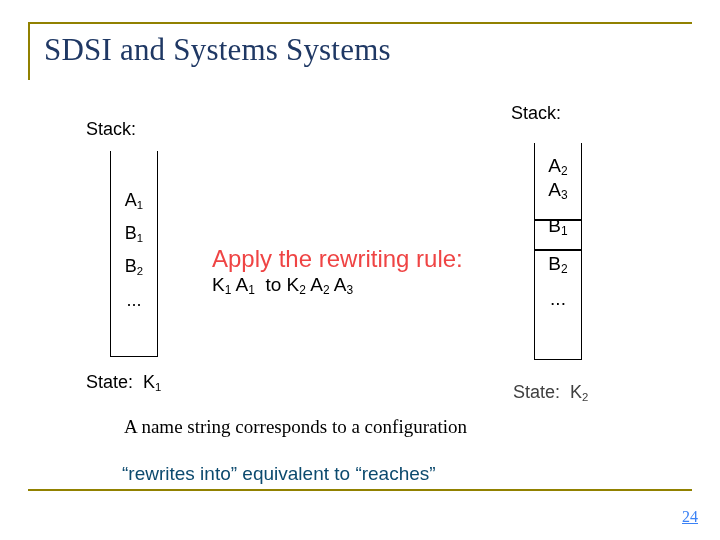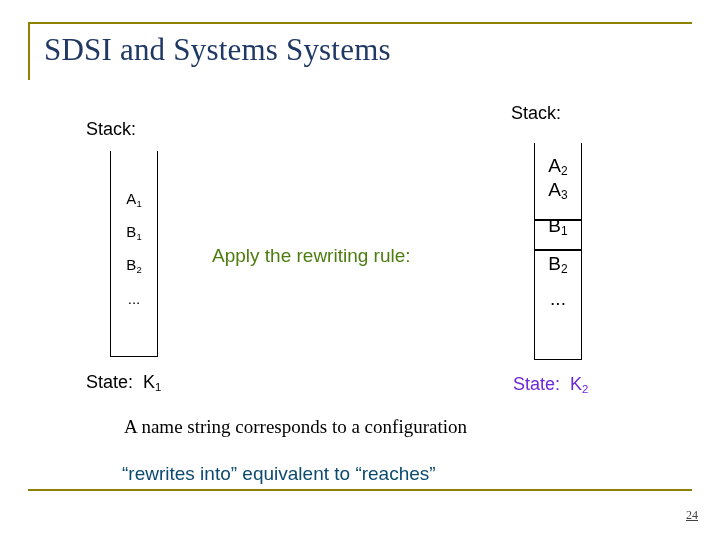--- a/index.html
+++ b/index.html
@@ -67,21 +67,21 @@
     border-left: 1.5px solid #000;
     border-right: 1.5px solid #000;
     border-bottom: 1.5px solid #000;
     box-sizing: border-box;
   }
   .stack-left .cell {
     position: absolute;
     left: 0;
     width: 100%;
     text-align: center;
-    font-size: 15px;
+    font-size: 18px;
     color: #000;
   }
   .stack-left .cell:nth-child(1) { top: 39px; }
   .stack-left .cell:nth-child(2) { top: 72px; }
   .stack-left .cell:nth-child(3) { top: 105px; }
   .stack-left .cell:nth-child(4) { top: 139px; }
 
   .state-left {
     position: absolute;
     left: 86px;
@@ -130,33 +130,33 @@
     width: 48px;
     height: 1.5px;
     background: #000;
   }
   .hline-right.l1 { top: 219px; }
   .hline-right.l2 { top: 249px; }
 
   .state-right {
     position: absolute;
     left: 513px;
-    top: 374px;
-    font-size: 18px;
-    color: #6d28d9;
+    top: 382px;
+    font-size: 18px;
+    color: #404040;
     white-space: nowrap;
   }
 
   
   .apply-line1 {
     position: absolute;
     left: 212px;
     top: 245px;
-    font-size: 19px;
-    color: #4d7c0f;
+    font-size: 24px;
+    color: #ef4444;
     white-space: nowrap;
   }
   .apply-line2 {
     position: absolute;
     left: 212px;
     top: 274px;
     font-size: 19px;
     color: #000;
     white-space: nowrap;
   }
@@ -197,22 +197,22 @@
     text-align: center;
     font-family: "Liberation Serif", serif;
     font-size: 11px;
     color: #000;
   }
   .footer-page {
     position: absolute;
     right: 22px;
     top: 508px;
     font-family: "Liberation Serif", serif;
-    font-size: 12px;
-    color: #404040;
+    font-size: 16px;
+    color: #3b82f6;
     text-decoration: underline;
   }
 
   sub {
     font-size: 0.63em;
     vertical-align: baseline;
     position: relative;
     bottom: -0.28em;
   }
 </style>
@@ -232,20 +232,21 @@
     <div class="cell">B<sub>1</sub></div>
     <div class="cell">B<sub>2</sub></div>
     <div class="cell">...</div>
   </div>
   <div class="state-left">
     <span>State:</span>
     &nbsp;K<sub>1</sub>
   </div>
 
   <div class="apply-line1">Apply the rewriting rule:</div>
+  <div class="apply-line2">K<sub>1</sub> A<sub>1</sub>&nbsp; to K<sub>2</sub> A<sub>2</sub> A<sub>3</sub></div>
 
   <div class="label-stack-right">Stack:</div>
   <div class="stack-right">
     <div class="cell">A<sub>2</sub></div>
     <div class="cell">A<sub>3</sub></div>
     <div class="cell">B<sub>1</sub></div>
     <div class="cell">B<sub>2</sub></div>
     <div class="cell">...</div>
   </div>
   <div class="hline-right l1"></div>

